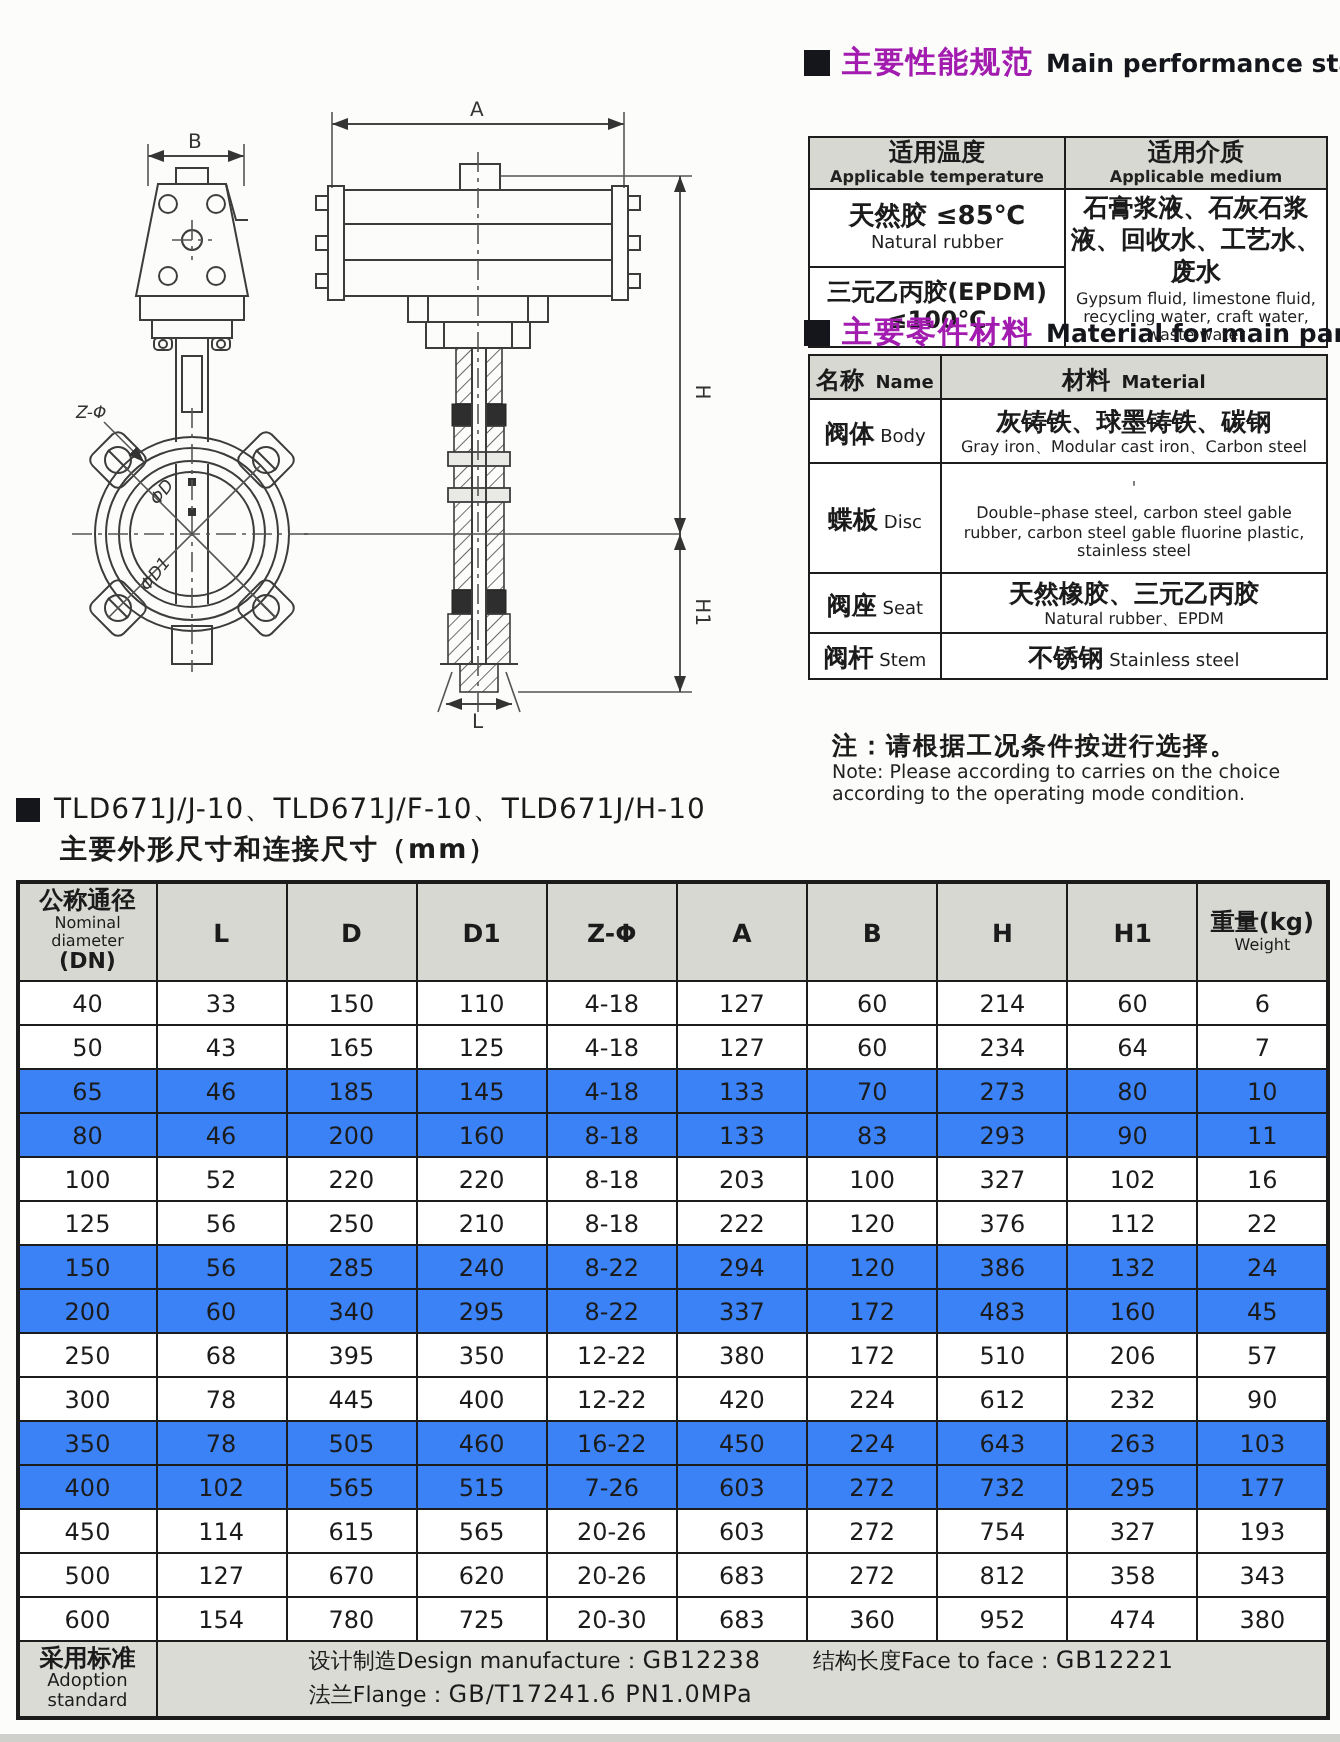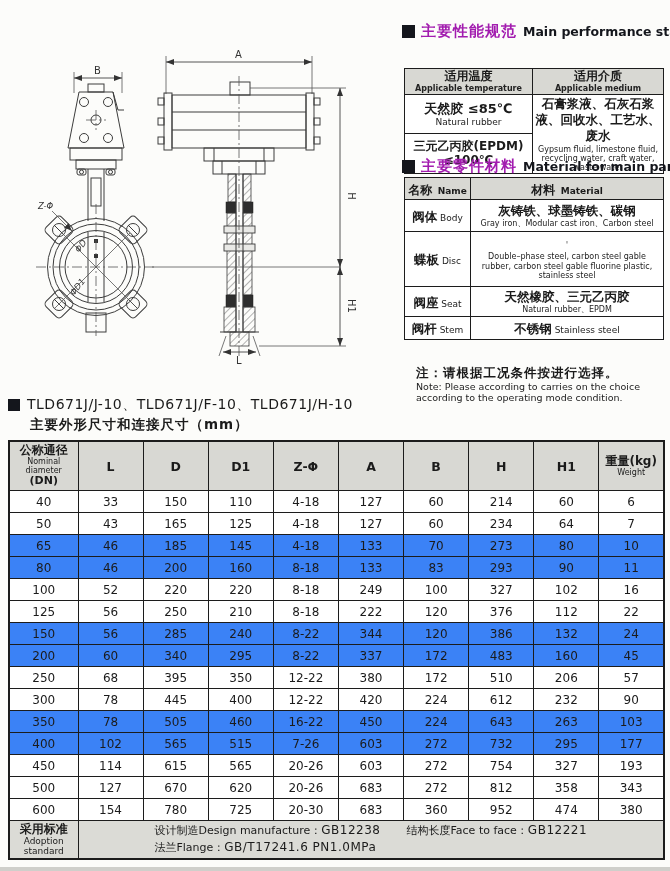--- a/index.html
+++ b/index.html
@@ -428,21 +428,21 @@
           <td>293</td>
           <td>90</td>
           <td>11</td>
         </tr>
         <tr>
           <td>100</td>
           <td>52</td>
           <td>220</td>
           <td>220</td>
           <td>8-18</td>
-          <td>249</td>
+          <td>203</td>
           <td>100</td>
           <td>327</td>
           <td>102</td>
           <td>16</td>
         </tr>
         <tr>
           <td>125</td>
           <td>56</td>
           <td>250</td>
           <td>210</td>
@@ -452,21 +452,21 @@
           <td>376</td>
           <td>112</td>
           <td>22</td>
         </tr>
         <tr class="alt">
           <td>150</td>
           <td>56</td>
           <td>285</td>
           <td>240</td>
           <td>8-22</td>
-          <td>344</td>
+          <td>294</td>
           <td>120</td>
           <td>386</td>
           <td>132</td>
           <td>24</td>
         </tr>
         <tr class="alt">
           <td>200</td>
           <td>60</td>
           <td>340</td>
           <td>295</td>

